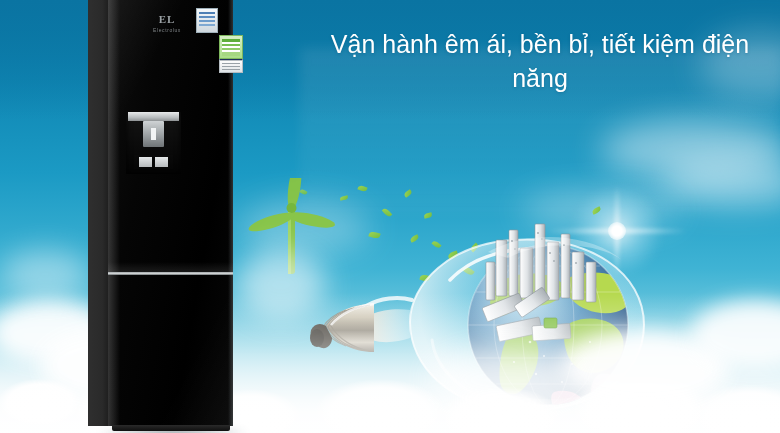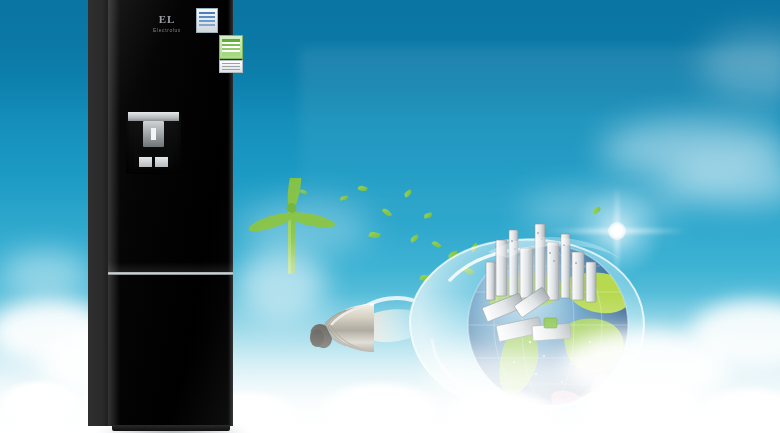--- a/index.html
+++ b/index.html
@@ -449,20 +449,21 @@
   <div class="cloudbank"></div>
   <div class="cloud abs" style="left:-10px;top:300px;width:120px;height:64px;opacity:.92;"></div>
   <div class="cloud abs" style="left:40px;top:330px;width:140px;height:70px;opacity:.95;"></div>
   <div class="cloud-soft abs" style="left:0px;top:250px;width:90px;height:48px;opacity:.55;"></div>
   <div class="cloud-soft abs" style="left:236px;top:250px;width:90px;height:70px;opacity:.72;"></div>
   <div class="cloud abs" style="left:560px;top:330px;width:170px;height:76px;opacity:.95;"></div>
   <div class="cloud abs" style="left:690px;top:300px;width:130px;height:70px;opacity:.9;"></div>
   <div class="cloud-soft abs" style="left:430px;top:350px;width:150px;height:60px;opacity:.8;"></div>
 
   <div class="headline">
+    <div class="l2">Vận hành êm ái, bền bỉ, tiết kiệm điện năng</div>
   </div>
 
   <div class="fridge">
     <div class="groundshadow"></div>
     <div class="side"></div>
     <div class="front"></div>
     <div class="bevel-left"></div>
     <div class="bevel-right"></div>
 
     <div class="logo">

